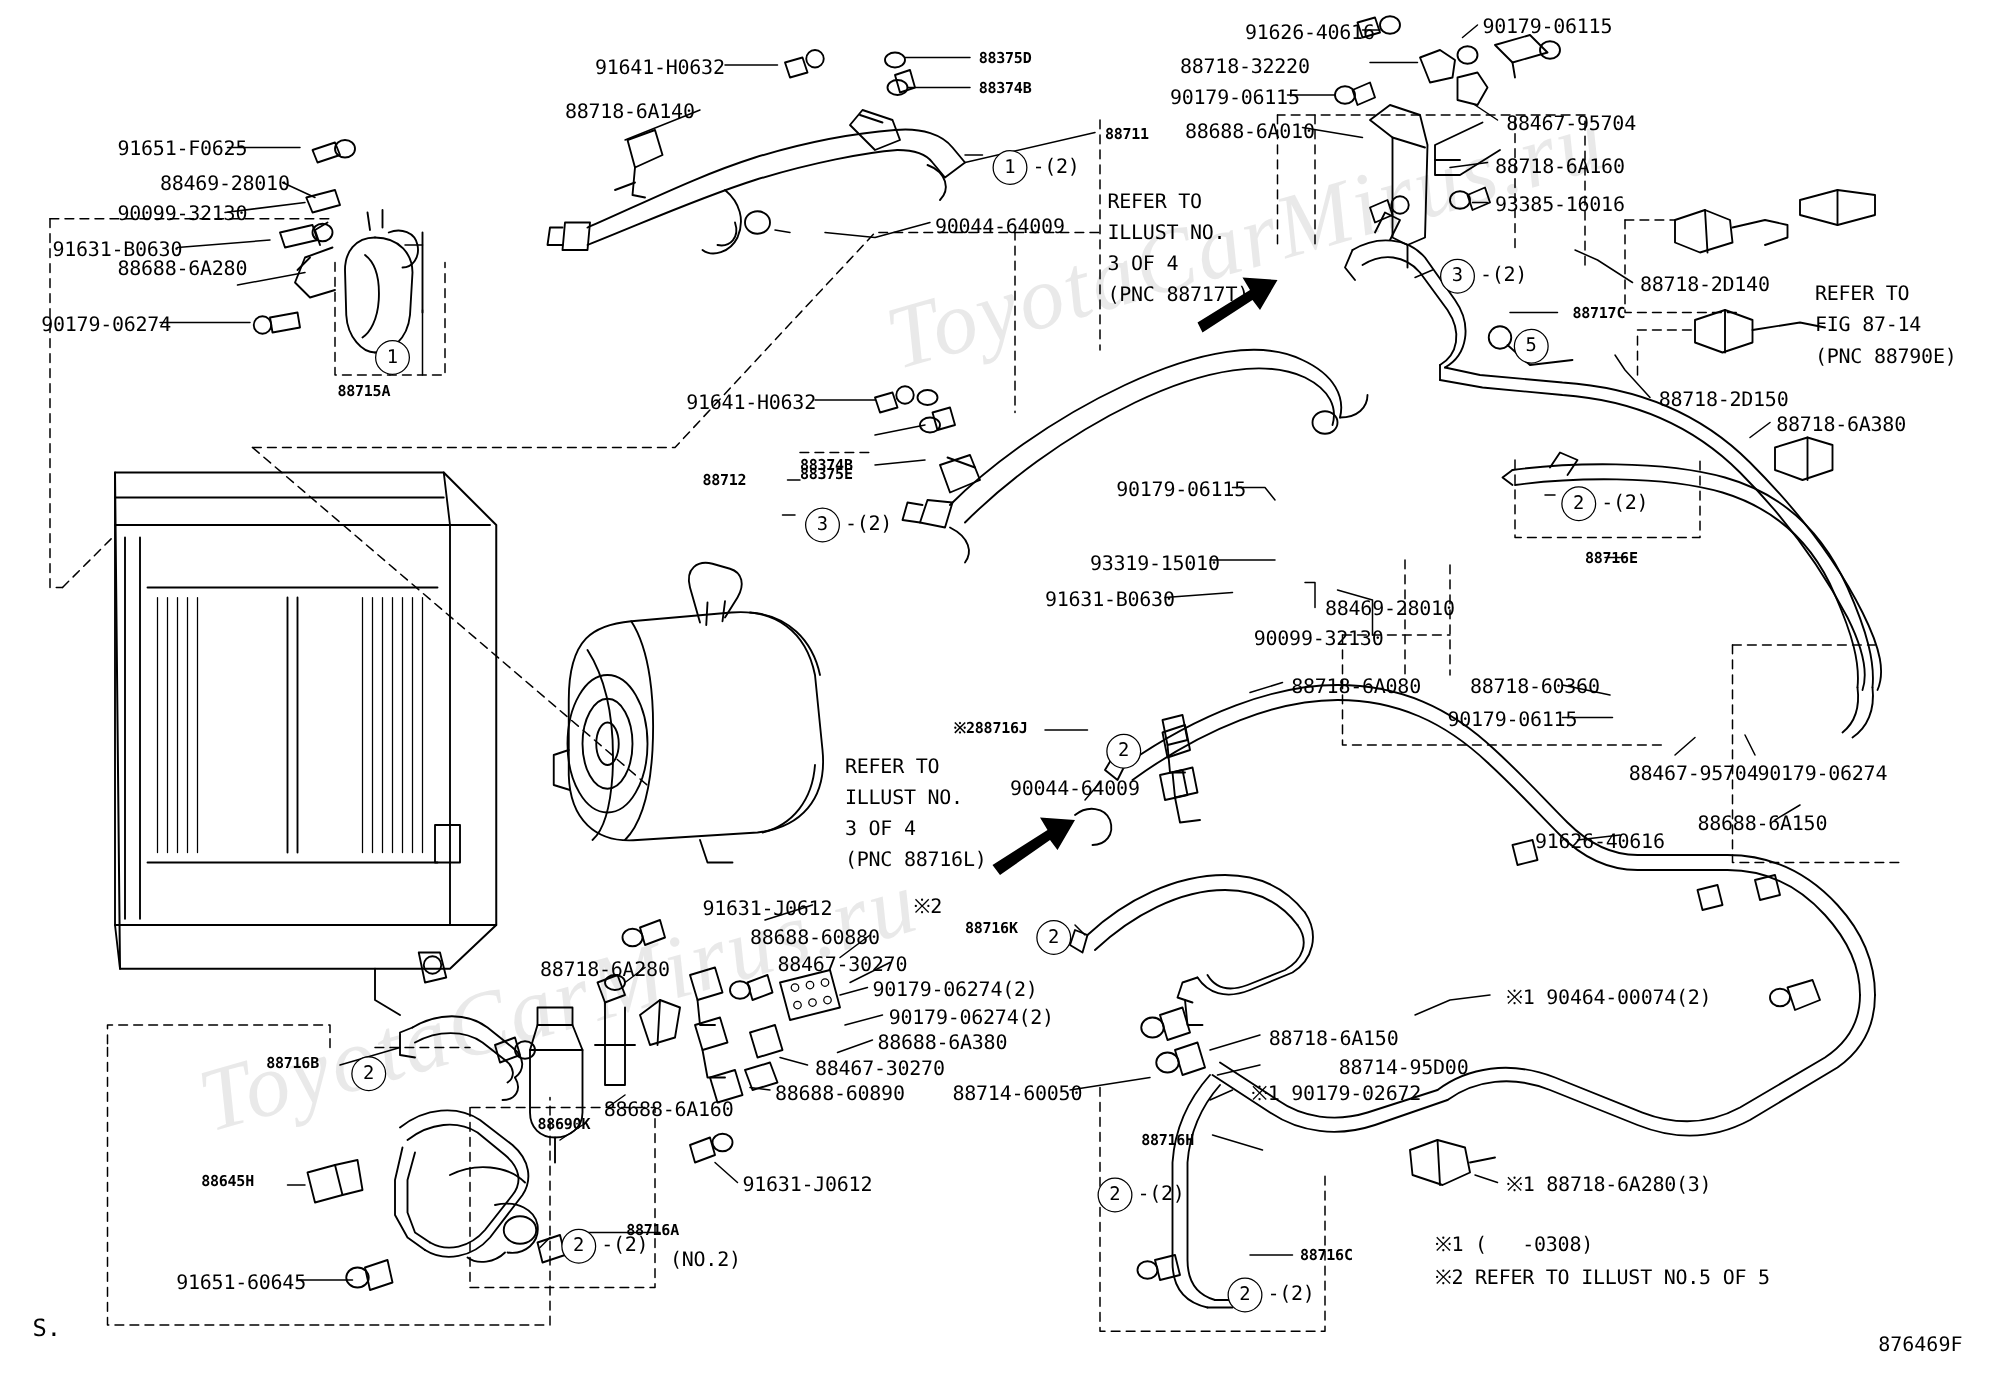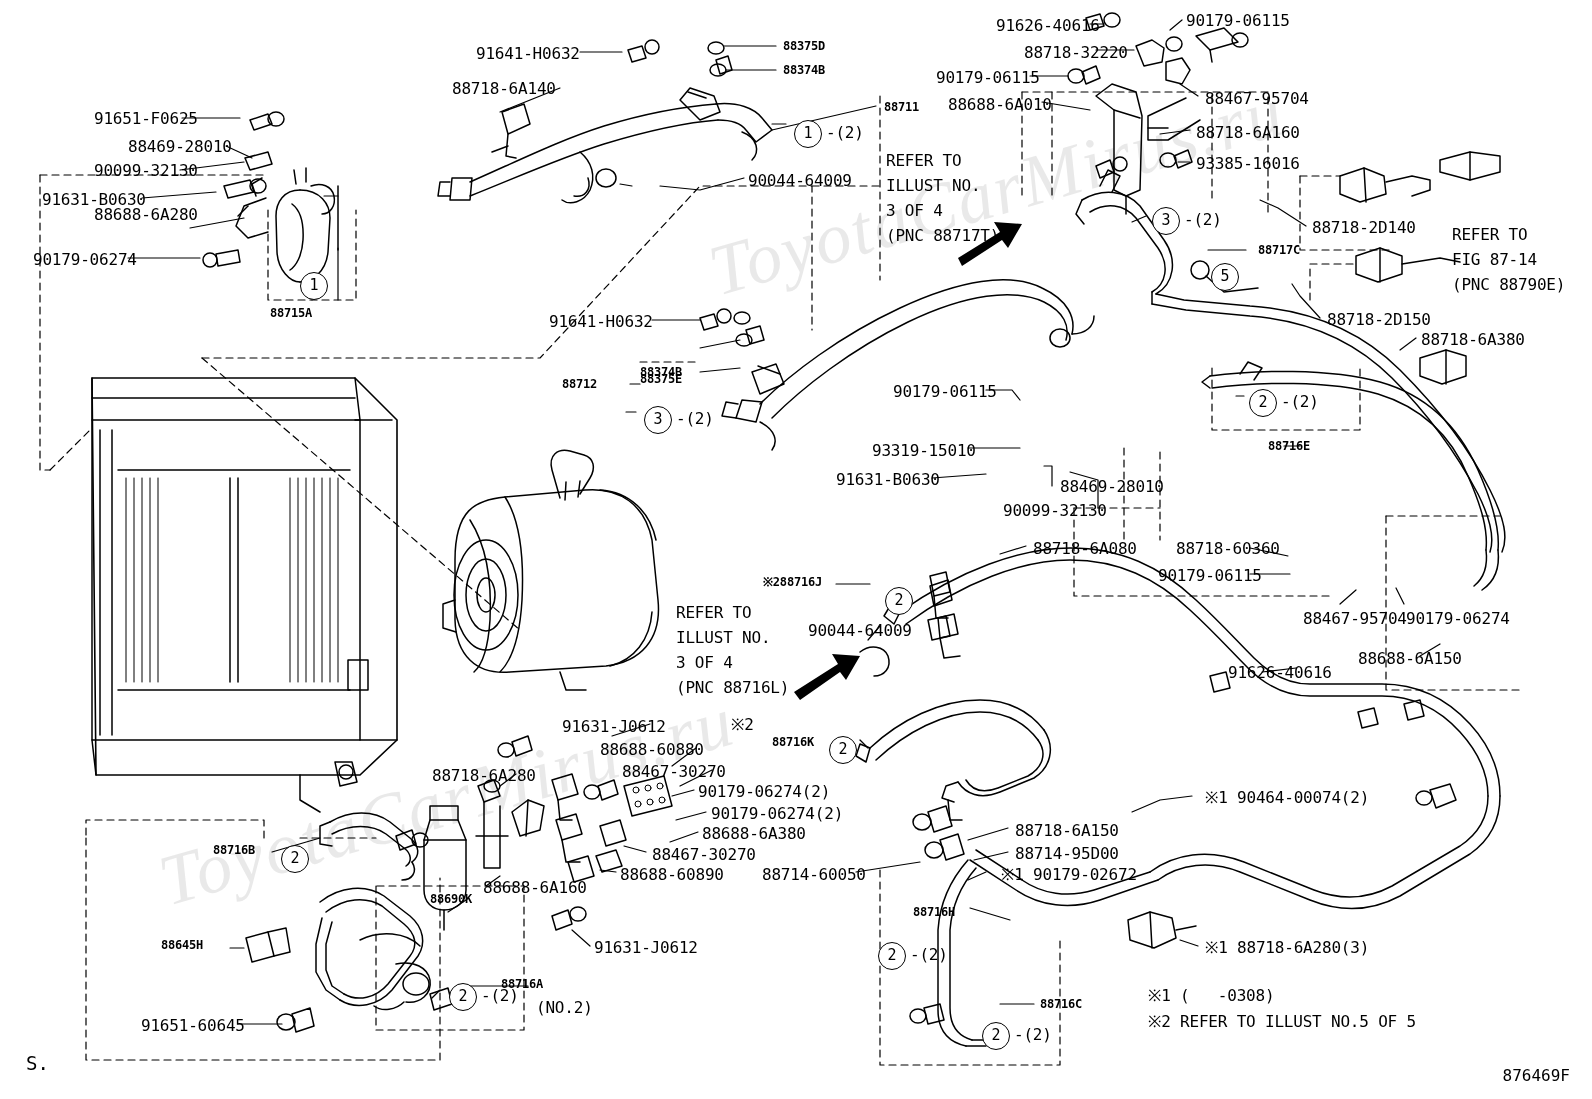--- a/index.html
+++ b/index.html
@@ -468,21 +468,21 @@
   <div class="lbl big" style="left:640px; top:364px;">88374B</div>
   <div class="lbl big" style="left:562px; top:376px;">88712</div>
   <div class="lbl" style="left:893px; top:383px;">90179-06115</div>
   <div class="lbl" style="left:872px; top:442px;">93319-15010</div>
   <div class="lbl" style="left:836px; top:471px;">91631-B0630</div>
   <div class="lbl" style="left:1060px; top:478px;">88469-28010</div>
   <div class="lbl" style="left:1003px; top:502px;">90099-32130</div>
 
   <div class="lbl" style="left:996px;  top:17px;">91626-40616</div>
   <div class="lbl" style="left:1186px; top:12px;">90179-06115</div>
-  <div class="lbl" style="left:1024px; top:44px;">88718-32220</div>
+  <div class="lbl" style="left:944px; top:44px;">88718-32220</div>
   <div class="lbl" style="left:936px;  top:69px;">90179-06115</div>
   <div class="lbl" style="left:1205px; top:90px;">88467-95704</div>
   <div class="lbl" style="left:948px;  top:96px;">88688-6A010</div>
   <div class="lbl" style="left:1196px; top:124px;">88718-6A160</div>
   <div class="lbl" style="left:1196px; top:155px;">93385-16016</div>
   <div class="lbl big" style="left:1258px; top:242px;">88717C</div>
   <div class="lbl" style="left:1312px; top:219px;">88718-2D140</div>
   <div class="lbl" style="left:1327px; top:311px;">88718-2D150</div>
   <div class="lbl" style="left:1421px; top:331px;">88718-6A380</div>
   <div class="lbl big" style="left:1268px; top:438px;">88716E</div>
@@ -511,21 +511,21 @@
   <div class="lbl big" style="left:213px; top:842px;">88716B</div>
   <div class="lbl big" style="left:161px; top:937px;">88645H</div>
   <div class="lbl" style="left:483px; top:879px;">88688-6A160</div>
   <div class="lbl big" style="left:430px; top:891px;">88690K</div>
   <div class="lbl" style="left:594px; top:939px;">91631-J0612</div>
   <div class="lbl big" style="left:501px; top:976px;">88716A</div>
   <div class="lbl" style="left:536px; top:999px;">(NO.2)</div>
   <div class="lbl" style="left:141px; top:1017px;">91651-60645</div>
 
   <div class="lbl" style="left:1015px; top:822px;">88718-6A150</div>
-  <div class="lbl" style="left:1015px; top:845px;">88714-95D00</div>
+  <div class="lbl" style="left:1071px; top:845px;">88714-95D00</div>
   <div class="lbl" style="left:762px; top:866px;">88714-60050</div>
   <div class="lbl" style="left:1001px; top:866px;">※1 90179-02672</div>
   <div class="lbl" style="left:1205px; top:789px;">※1 90464-00074(2)</div>
   <div class="lbl" style="left:1205px; top:939px;">※1 88718-6A280(3)</div>
   <div class="lbl big" style="left:913px; top:904px;">88716H</div>
   <div class="lbl big" style="left:1040px; top:996px;text-align:right;">88716C</div>
 
   <div class="lbl" style="left:886px; top:148px; line-height:25px;">REFER TO
 ILLUST NO.
 3 OF 4

